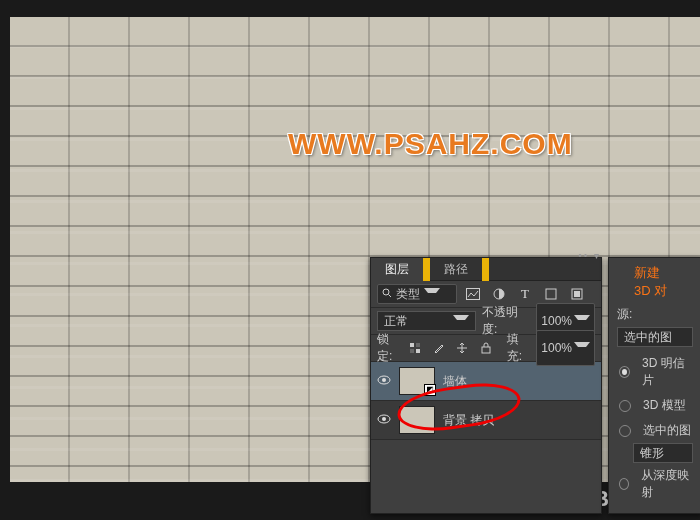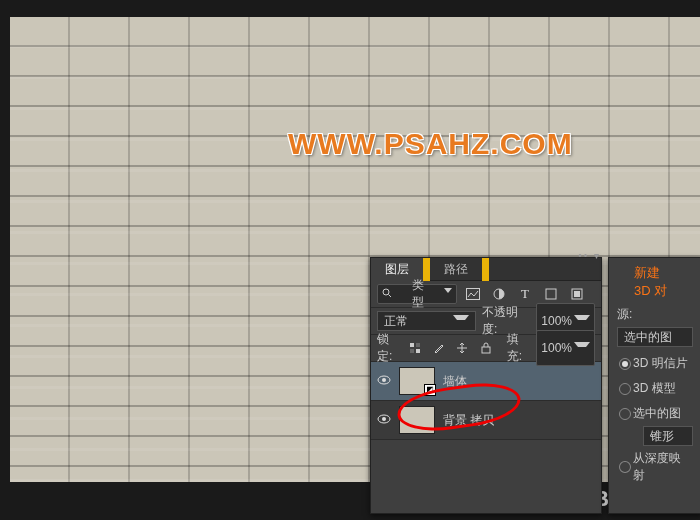--- a/index.html
+++ b/index.html
@@ -14,41 +14,41 @@
   .wm{position:absolute;left:278px;top:110px;font-weight:900;font-size:30px;letter-spacing:1px;color:#e87a1f;text-shadow:-1px -1px 0 #fff,1px -1px 0 #fff,-1px 1px 0 #fff,1px 1px 0 #fff,2px 2px 3px rgba(0,0,0,.4)}
   .wm2{position:absolute;right:14px;bottom:8px;font-weight:900;font-size:22px;color:#e0e0e0;letter-spacing:1px}
   .wm2 .o{color:#e87a1f}
   
   .panel{position:absolute;left:370px;top:257px;width:230px;height:255px;background:#3f3f3f;border:1px solid #222;box-shadow:0 2px 6px rgba(0,0,0,.6)}
   .tabs{height:22px;background:#323232;border-bottom:1px solid #222;display:flex;align-items:center}
   .tab{padding:3px 14px;color:#bbb;border-right:7px solid #eab308}
   .tab.active{background:#3f3f3f;color:#eee}
   .flyout{position:absolute;right:0;top:-8px;width:28px;height:14px;color:#999;text-align:right;font-size:10px;letter-spacing:2px}
   .row{display:flex;align-items:center;height:26px;padding:0 6px;border-bottom:1px solid #2b2b2b;gap:6px}
-  .searchbox{display:flex;align-items:center;gap:20px;background:#2b2b2b;border:1px solid #555;height:18px;padding:0 4px;width:70px;border-radius:2px}
+  .searchbox{display:flex;align-items:center;gap:4px;background:#2b2b2b;border:1px solid #555;height:18px;padding:0 4px;width:70px;border-radius:2px}
   .dd{width:8px;height:8px;border-left:4px solid transparent;border-right:4px solid transparent;border-top:5px solid #ccc;display:inline-block}
   .iconbtn{width:18px;height:18px;display:flex;align-items:center;justify-content:center;color:#ddd;border:1px solid transparent}
   .blend{background:#2b2b2b;border:1px solid #555;height:18px;padding:0 6px;display:flex;align-items:center;justify-content:space-between;width:90px;border-radius:0}
   .pct{display:flex;align-items:center;background:#2b2b2b;border:1px solid #555;height:18px;padding:8px 4px;border-radius:2px;gap:2px}
   .layerlist{background:#3a3a3a}
   .layer{display:flex;align-items:center;height:38px;border-bottom:1px solid #2b2b2b;padding:0 6px;gap:8px}
   .layer.selected{background:#536370}
   .eye{width:14px;text-align:center;color:#ddd}
   .thumb{width:34px;height:26px;background:#cbc6b8;border:1px solid #222;position:relative}
   .smart{position:absolute;right:-2px;bottom:-2px;width:10px;height:10px;background:#fff;border:1px solid #000;font-size:8px;line-height:10px;text-align:center;color:#000}
   .ring{position:absolute;border:3px solid #e00;border-radius:50%/60%;transform:rotate(-8deg);pointer-events:none}
   
   .panel3d{position:absolute;left:608px;top:257px;width:92px;height:255px;background:#3f3f3f;border:1px solid #222;box-shadow:0 2px 6px rgba(0,0,0,.6);overflow:hidden}
   .panel3d .tabs{background:#323232}
   .sect{padding:6px 25px;color:#f97316;font-size:13px}
   .srcsel{background:#2b2b2b;border:1px solid #555;height:18px;margin:4px 8px;padding:0 6px;display:flex;align-items:center;justify-content:flex-start}
-  .radio{display:flex;align-items:center;gap:2px;padding:4px 10px;color:#ccc}
+  .radio{display:flex;align-items:center;gap:12px;padding:4px 10px;color:#ccc}
   .rdot{width:10px;height:10px;border:1px solid #888;border-radius:50%;display:inline-block;position:relative}
   .rdot.on::after{content:"";position:absolute;inset:2px;border-radius:50%;background:#ddd}
-  .subsel{margin-left:34px;margin-right:8px;background:#2b2b2b;border:1px solid #555;height:18px;padding:0 6px;display:flex;align-items:center;justify-content:space-between}
+  .subsel{margin-left:24px;margin-right:8px;background:#2b2b2b;border:1px solid #555;height:18px;padding:0 6px;display:flex;align-items:center;justify-content:space-between}
   .lbl{color:#ccc}
 </style>
 </head>
 <body>
 
 <div class="stage">
 
   <div class="canvas">
     <div class="bricks"></div>
     <div class="bricks2"></div>

